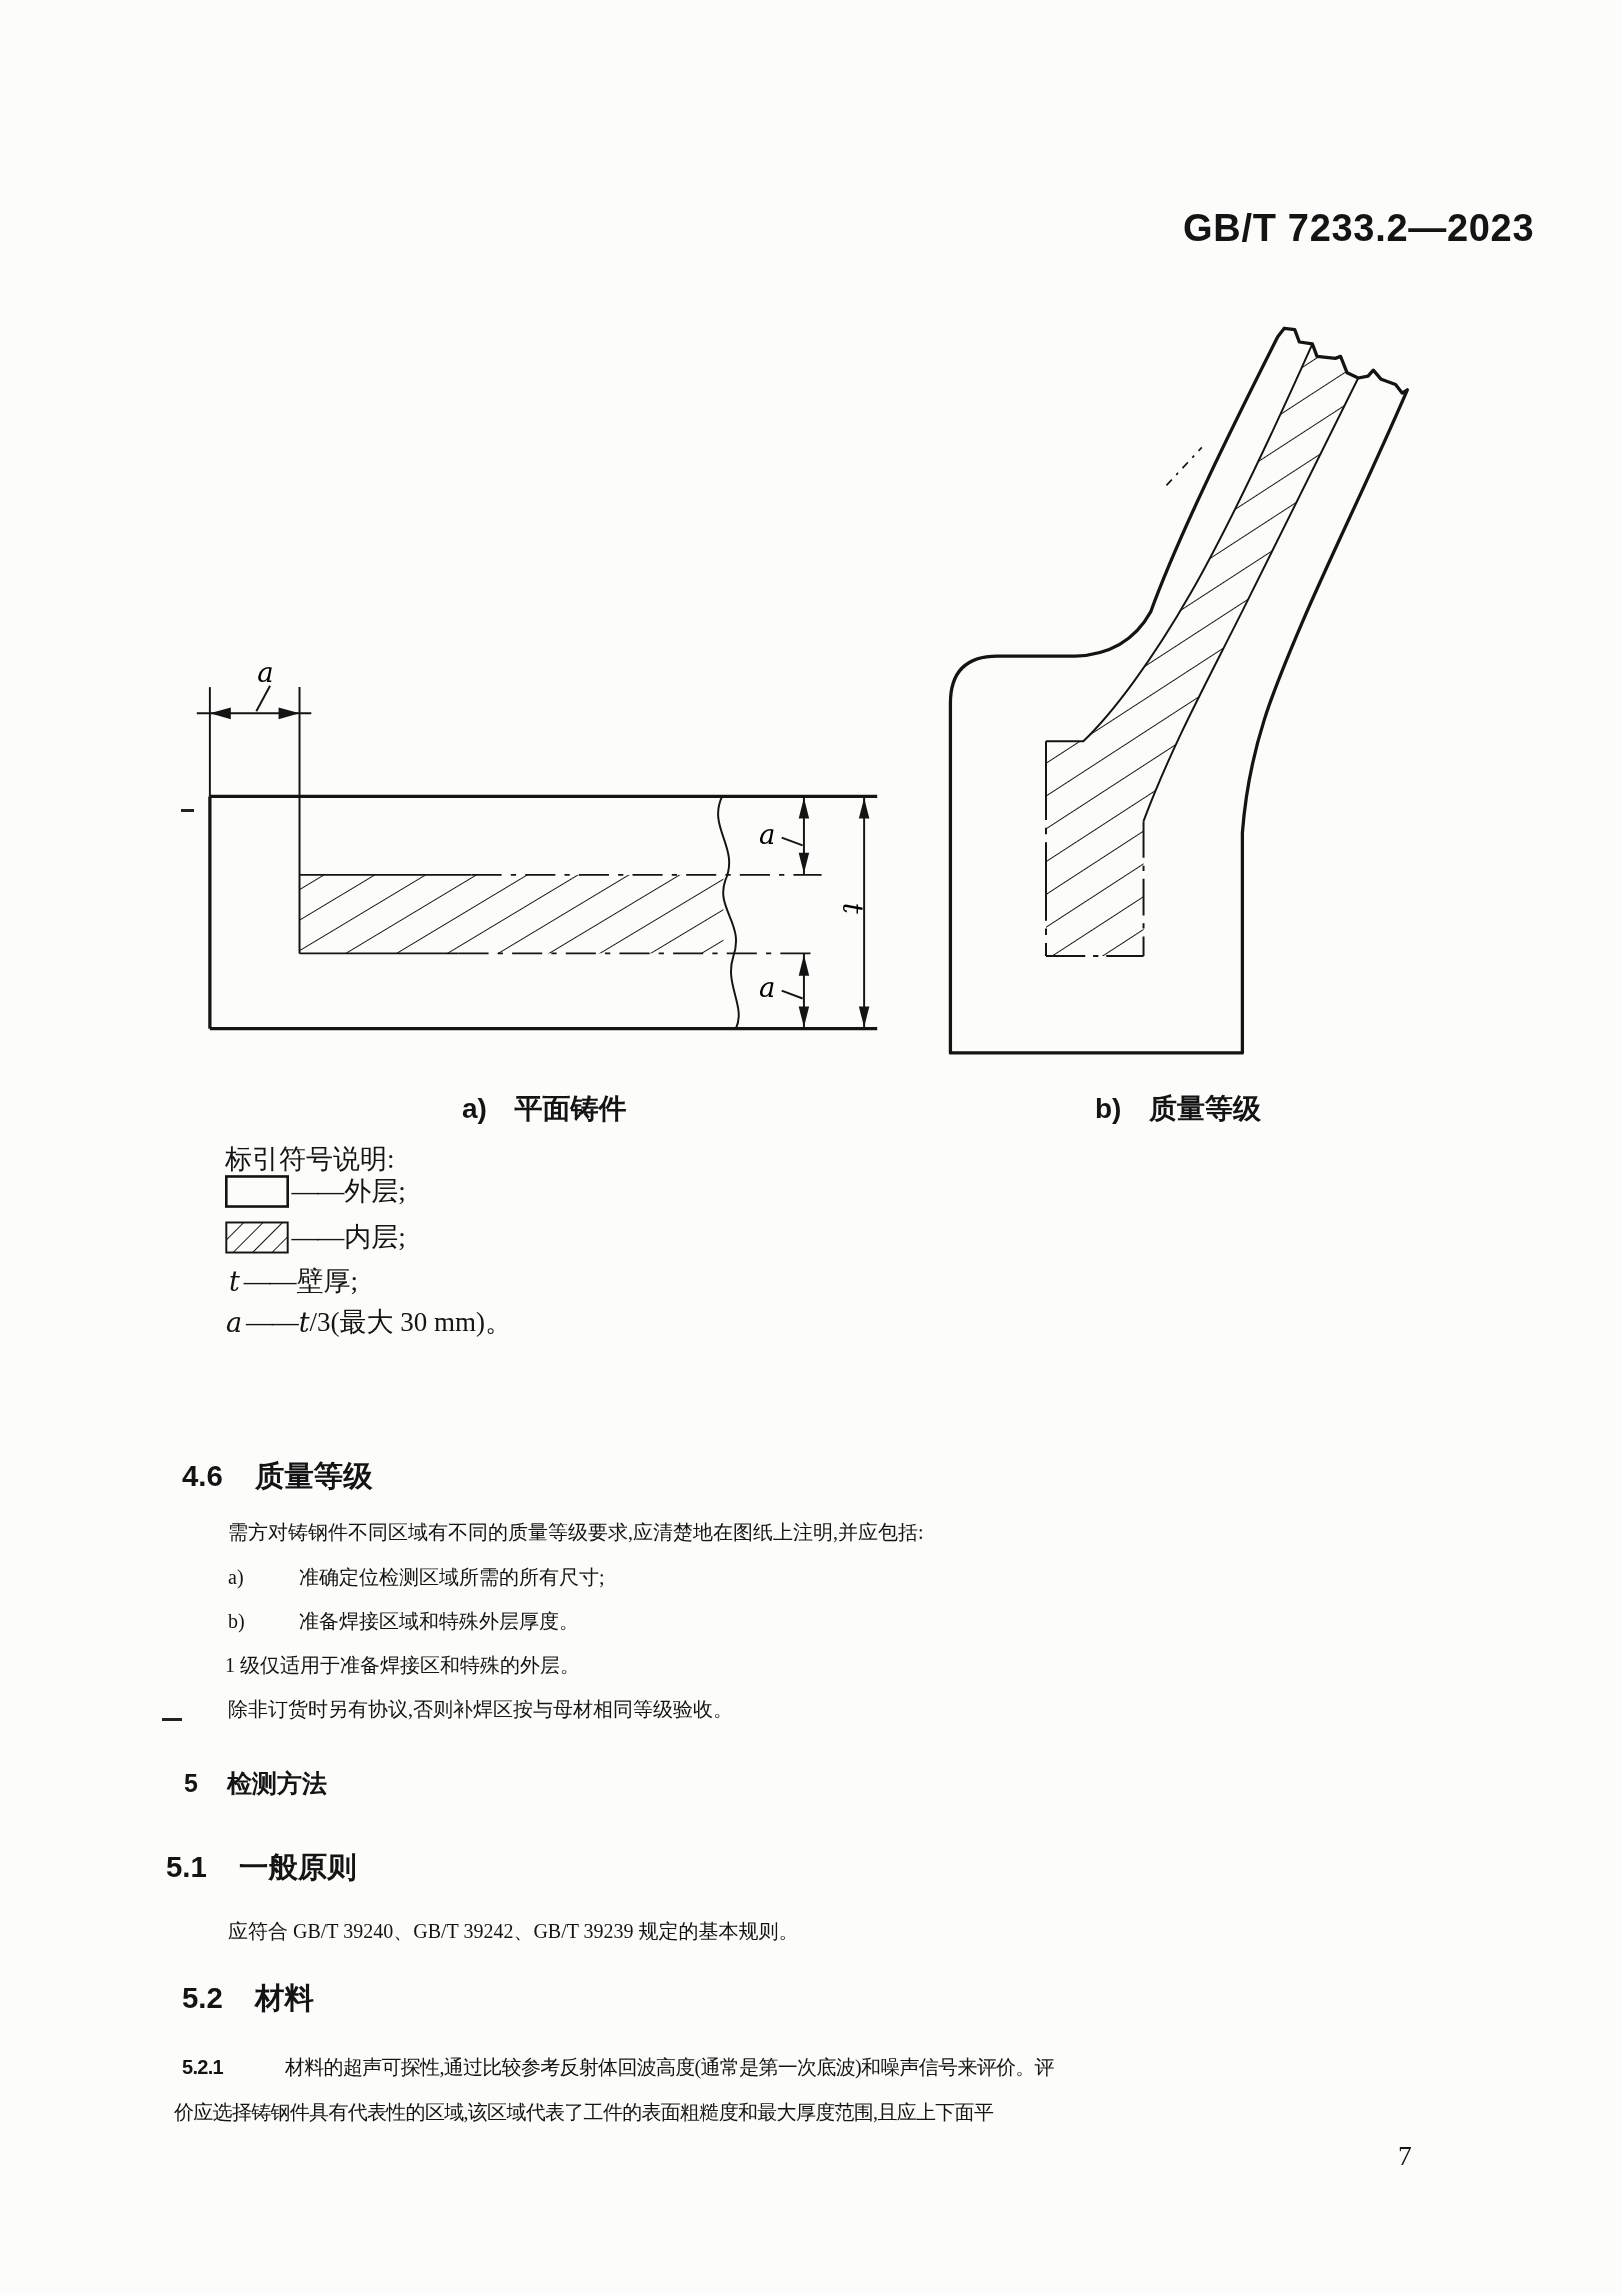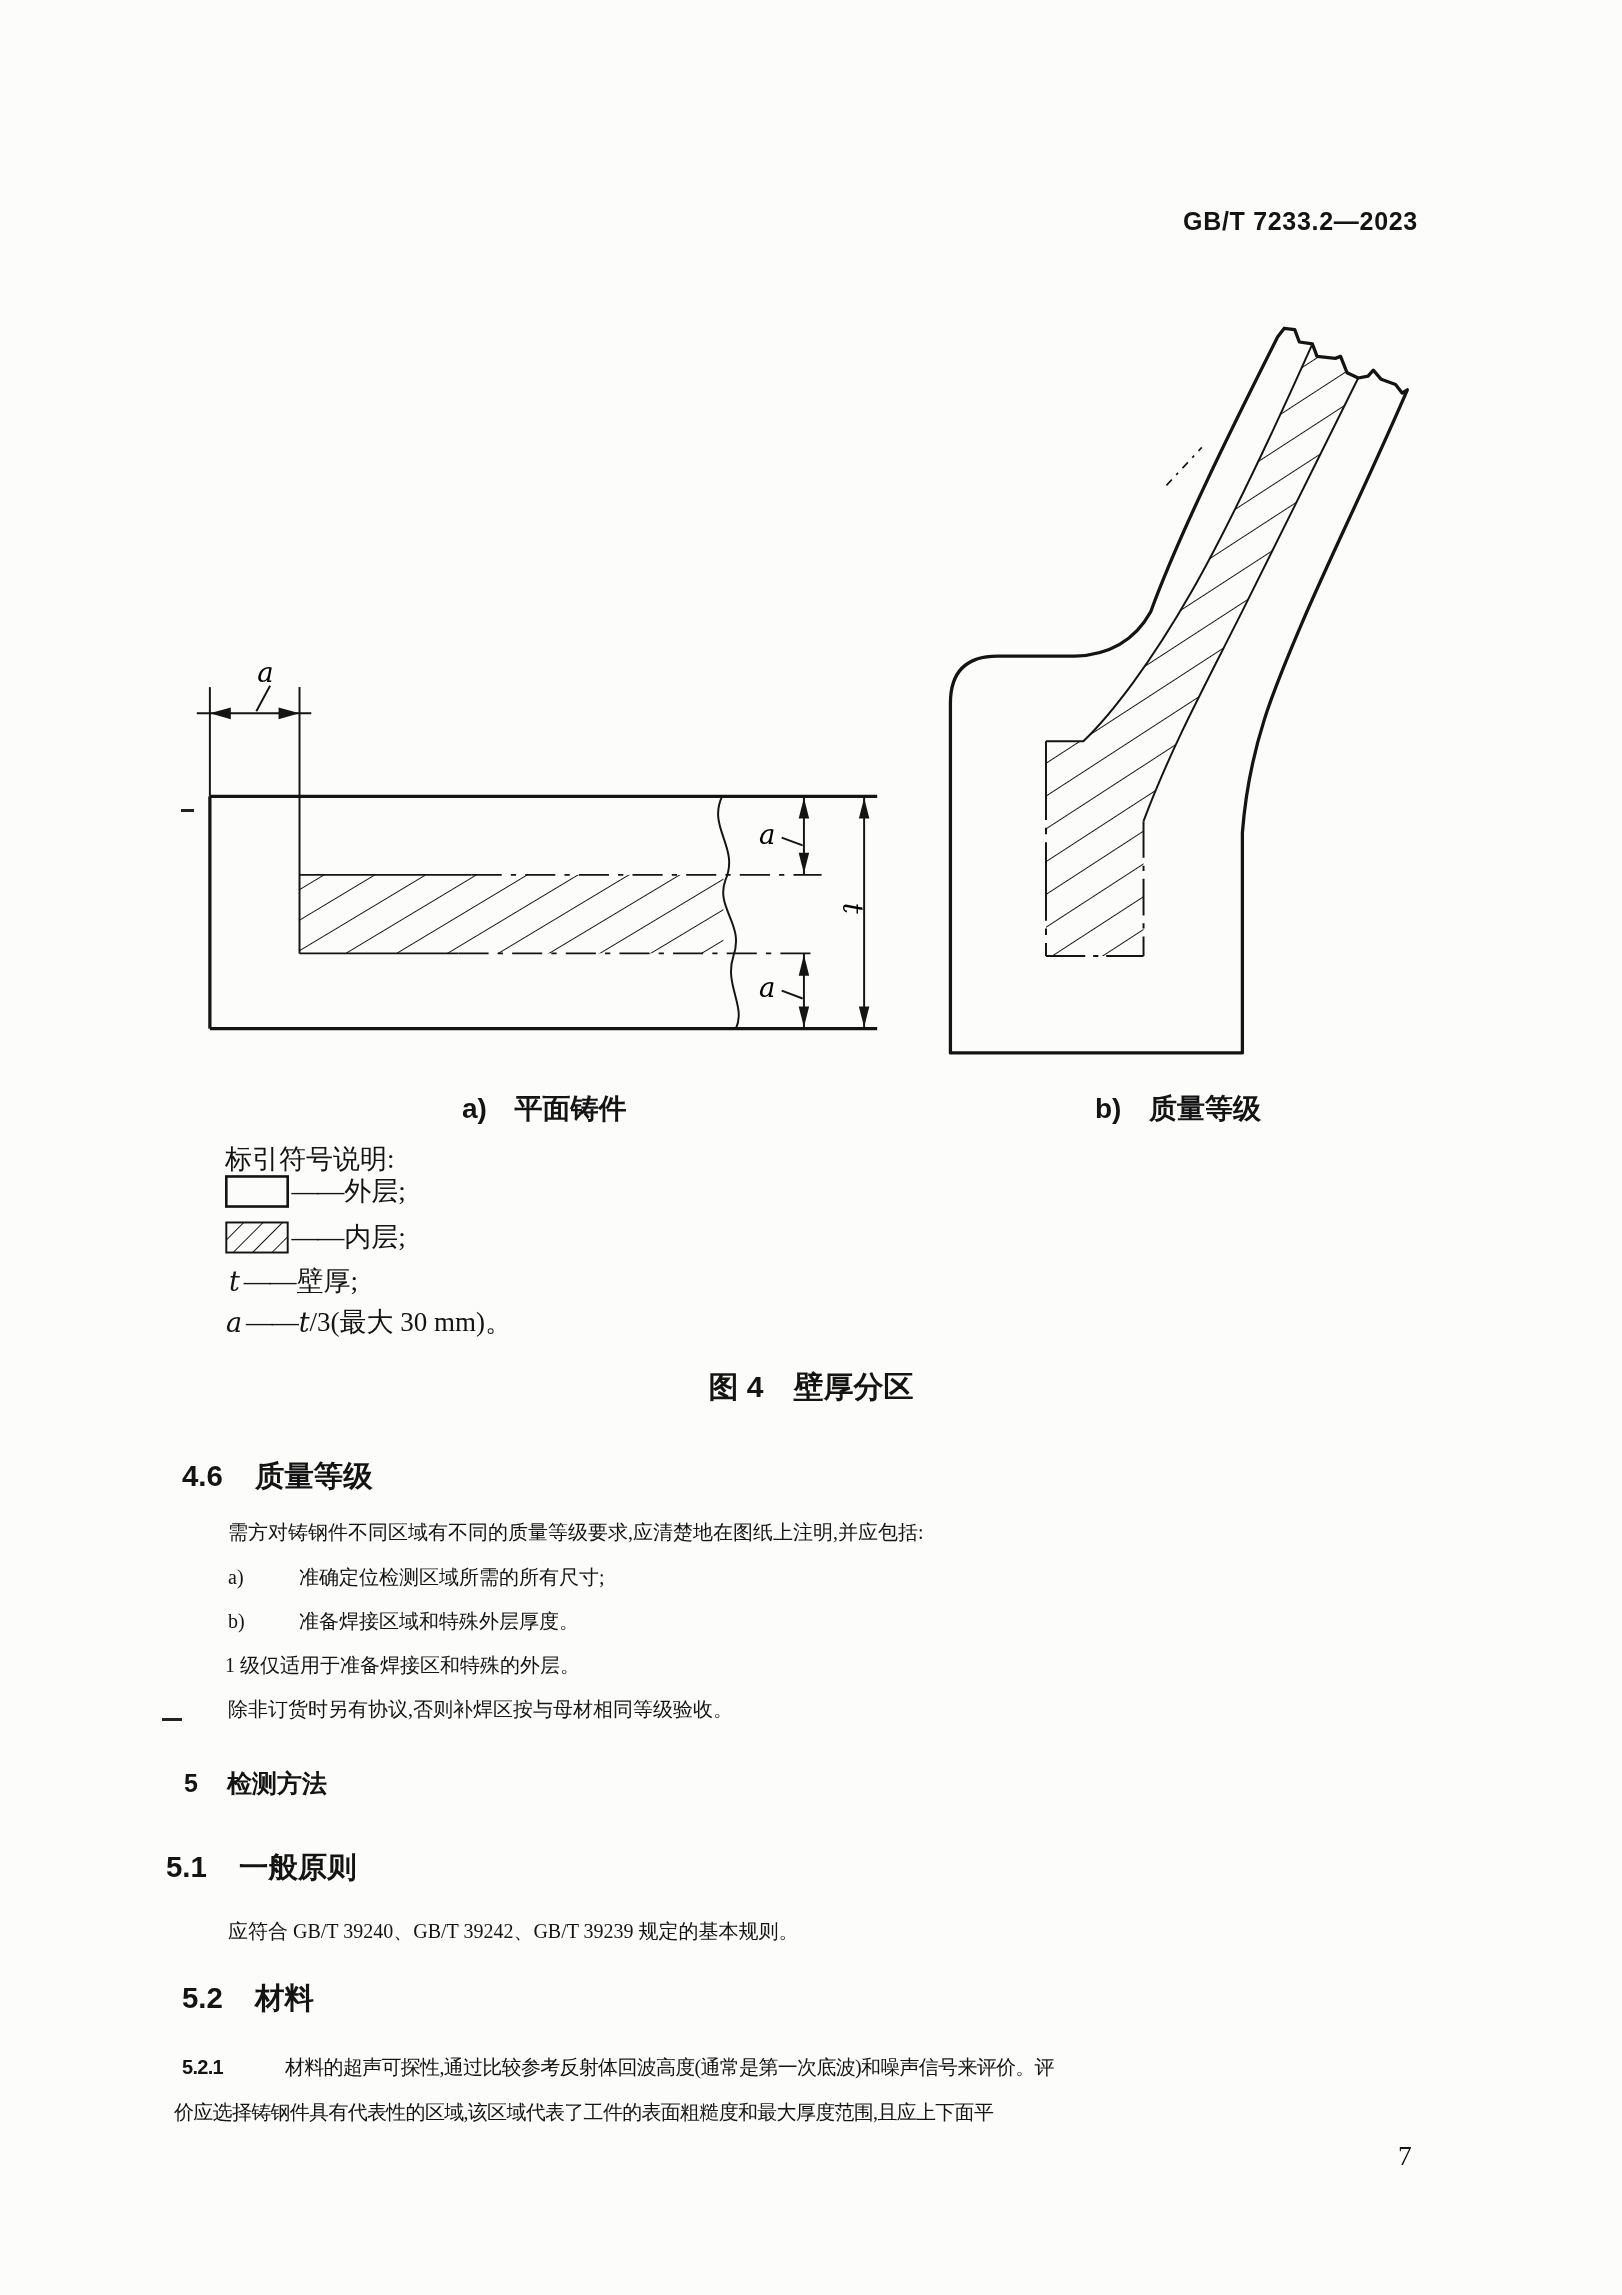--- a/index.html
+++ b/index.html
@@ -1,19 +1,19 @@
 <!DOCTYPE html>
 <html style="font-size:10.5px"><head>
 <meta charset="utf-8">
 <style>
   html,body{margin:0;padding:0;background:#e8e8e8;}
   .page{position:relative;width:1622px;height:2295px;background:#fcfcfa;
         font-family:"Liberation Serif",serif;color:#141414;overflow:hidden;}
   .abs{position:absolute;}
-  .hdr{font-family:"Liberation Sans",sans-serif;font-weight:bold;font-size:25px;letter-spacing:0.7px;}
+  .hdr{font-family:"Liberation Sans",sans-serif;font-weight:bold;font-size:38px;letter-spacing:0.7px;}
   .heading{font-family:"Liberation Sans",sans-serif;font-weight:bold;font-size:29.4px;white-space:nowrap;}
   .heading .num{display:inline-block;min-width:73px;}
   .heading.h1{font-size:25px;}
   .heading.h1 .num{min-width:43px;}
   .body-line{font-size:20px;white-space:nowrap;}
   .tight{letter-spacing:-0.7px;}
   .item-label{display:inline-block;min-width:71px;}
   .num521{font-family:"Liberation Sans",sans-serif;font-weight:bold;display:inline-block;min-width:103px;}
   .figcap{font-family:"Liberation Sans",sans-serif;font-weight:bold;font-size:28px;white-space:nowrap;}
   .figcap .lbl{margin-right:27.5px;}
@@ -167,21 +167,20 @@
     <span>壁厚;</span>
   </div>
 
   <div class="abs legend-row" style="top:1304px;left:226px;">
     <span class="sym">a</span>
     <span class="dash">——</span>
     <span class="sym2">t</span>
       <span>/3(最大 30 mm)。</span>
   </div>
 
-  <div class="abs maincap" style="top:1367px;left:0;">图 4　壁厚分区</div>
 
   <div class="abs heading" style="top:1457px;left:182px;">
     <span class="num">4.6</span><span>质量等级</span>
   </div>
   <div class="abs body-line" style="top:1519px;left:228px;">需方对铸钢件不同区域有不同的质量等级要求,应清楚地在图纸上注明,并应包括:</div>
   <div class="abs body-line" style="top:1564px;left:228px;">
     <span class="item-label">a)</span><span>准确定位检测区域所需的所有尺寸;</span>
   </div>
   <div class="abs body-line" style="top:1608px;left:228px;">
     <span class="item-label">b)</span><span>准备焊接区域和特殊外层厚度。</span>

